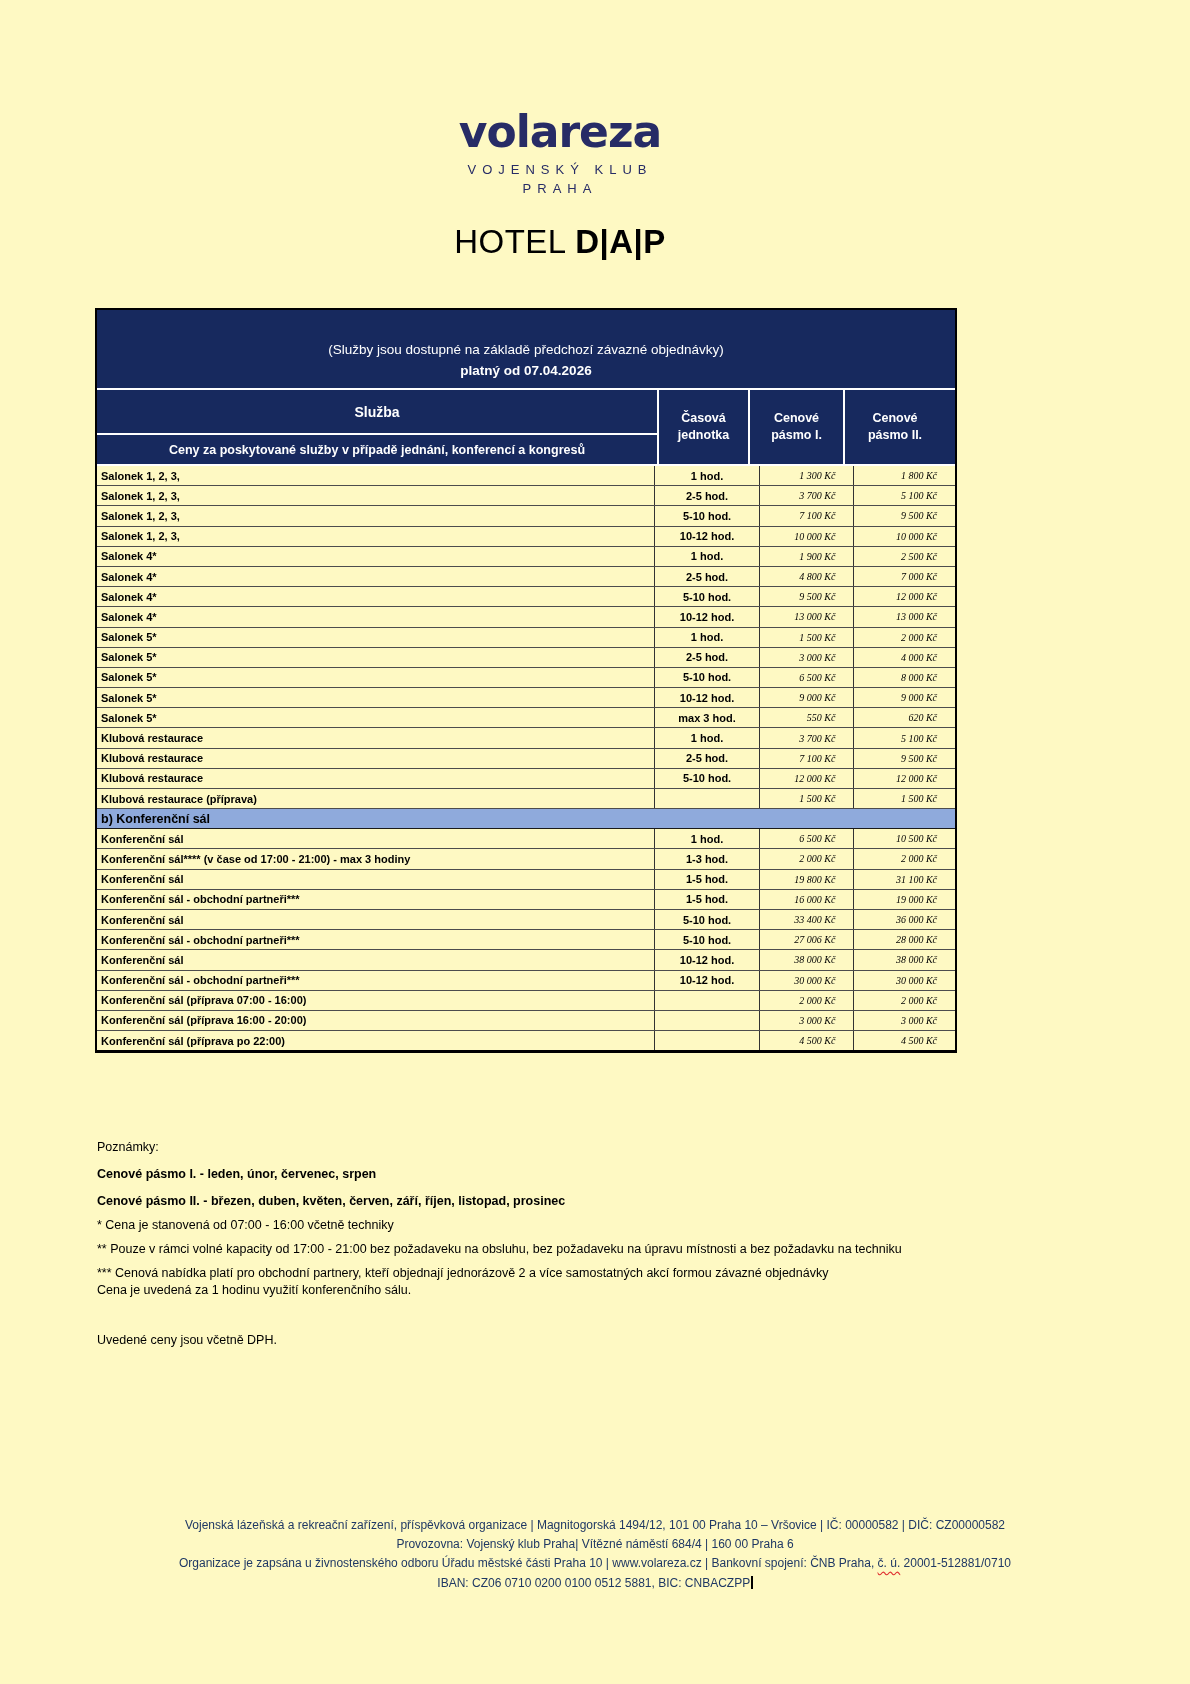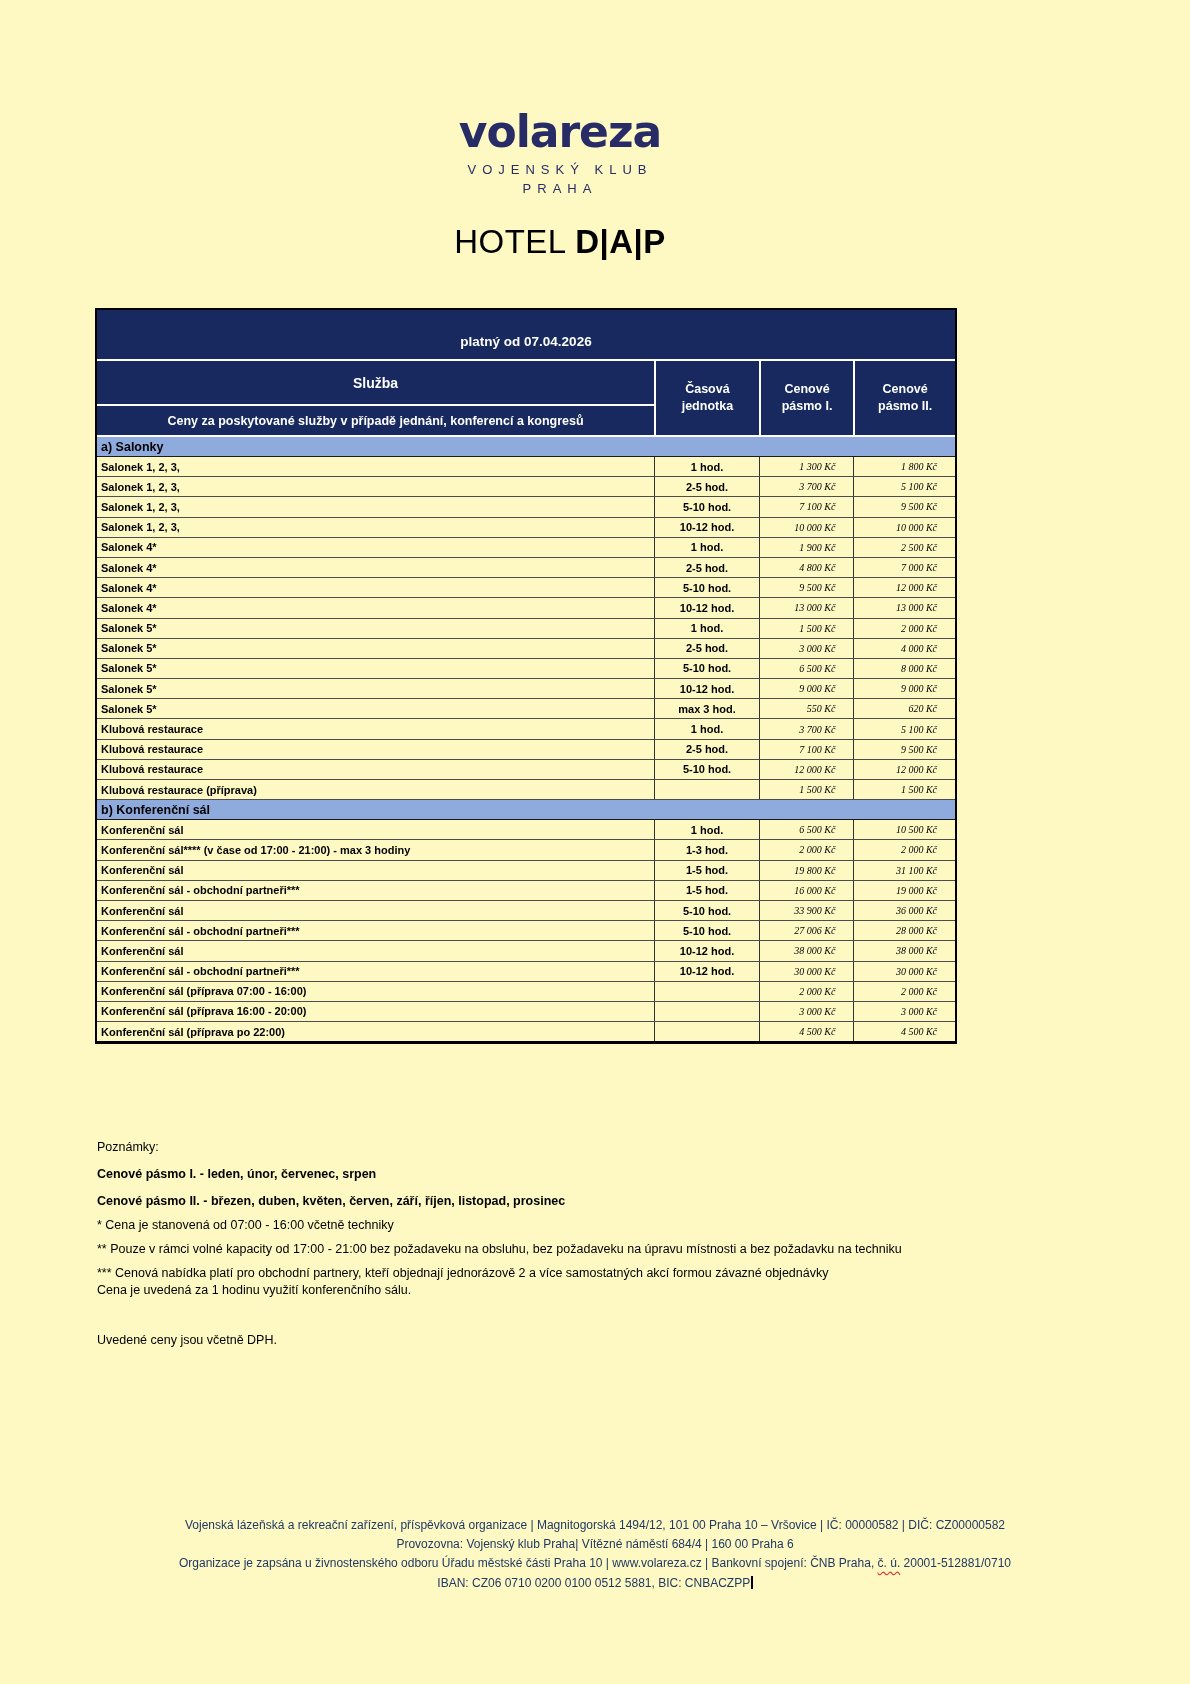--- a/index.html
+++ b/index.html
@@ -26,21 +26,21 @@
   .head-band{display:flex;background:var(--navy,#17295e);color:#fff;border-top:2px solid #fff;
              border-bottom:2px solid #fff;height:78px;box-sizing:border-box;}
   .hb-service{width:560px;display:flex;flex-direction:column;box-sizing:border-box;}
   .hb-service-top{flex:1;display:flex;align-items:center;justify-content:center;
                   font-weight:bold;font-size:14px;border-bottom:2px solid #fff;}
   .hb-service-bottom{height:29px;display:flex;align-items:center;justify-content:center;
                      font-weight:bold;font-size:12.5px;}
   .hb-col{border-left:2px solid #fff;display:flex;align-items:center;justify-content:center;
           text-align:center;font-weight:bold;font-size:12.5px;line-height:1.35;
           box-sizing:border-box;padding:0 14px;}
-  .hb-time{width:105px;}
+  .hb-time{width:91px;}
   .hb-p1{width:95px;}
   .hb-p2{width:102px;}
 
   .section-band{background:var(--band-blue,#8faadc);border-bottom:1px solid #1a1a1a;
                 font-weight:bold;font-size:12.5px;color:#000;height:20px;line-height:20px;
                 padding-left:4px;box-sizing:border-box;}
   .trow{display:flex;height:19.2px;border-bottom:1.5px solid #4d4d4d;align-items:stretch;}
   .trow:last-child{border-bottom:none;}
   .cell{display:flex;align-items:center;box-sizing:border-box;}
   .c-service{width:560px;padding-left:4px;font-weight:bold;font-size:11px;}
@@ -77,35 +77,35 @@
     <div class="brand-city">PRAHA</div>
     <div class="hotel-title">
       <span>HOTEL</span>
       <span> </span>
       <span class="bold">D|A|P</span>
     </div>
   </div>
 
   <div class="price-table">
     <div class="title-band">
+      <div class="tb-sub">(Služby jsou dostupné na základě předchozí závazné objednávky)</div>
       <div class="tb-valid">platný od 07.04.2026</div>
     </div>
 
     <div class="head-band">
       <div class="hb-service">
         <div class="hb-service-top">Služba</div>
         <div class="hb-service-bottom">Ceny za poskytované služby v případě jednání, konferencí a kongresů</div>
       </div>
       <div class="hb-col hb-time">Časová jednotka</div>
       <div class="hb-col hb-p1">Cenové pásmo I.</div>
       <div class="hb-col hb-p2">Cenové pásmo II.</div>
     </div>
 
     <div>
-        <div class="section-band">a) Salonky</div>
         <div class="trow">
           <div class="cell c-service">Salonek 1, 2, 3,</div>
           <div class="cell c-time">1 hod.</div>
           <div class="cell c-price">1 300 Kč</div>
           <div class="cell c-price c-price2">1 800 Kč</div>
         </div>
         <div class="trow">
           <div class="cell c-service">Salonek 1, 2, 3,</div>
           <div class="cell c-time">2-5 hod.</div>
           <div class="cell c-price">3 700 Kč</div>
@@ -222,21 +222,21 @@
         </div>
         <div class="trow">
           <div class="cell c-service">Konferenční sál - obchodní partneři***</div>
           <div class="cell c-time">1-5 hod.</div>
           <div class="cell c-price">16 000 Kč</div>
           <div class="cell c-price c-price2">19 000 Kč</div>
         </div>
         <div class="trow">
           <div class="cell c-service">Konferenční sál</div>
           <div class="cell c-time">5-10 hod.</div>
-          <div class="cell c-price">33 900 Kč</div>
+          <div class="cell c-price">33 400 Kč</div>
           <div class="cell c-price c-price2">36 000 Kč</div>
         </div>
         <div class="trow">
           <div class="cell c-service">Konferenční sál - obchodní partneři***</div>
           <div class="cell c-time">5-10 hod.</div>
           <div class="cell c-price">27 006 Kč</div>
           <div class="cell c-price c-price2">28 000 Kč</div>
         </div>
         <div class="trow">
           <div class="cell c-service">Konferenční sál</div>

